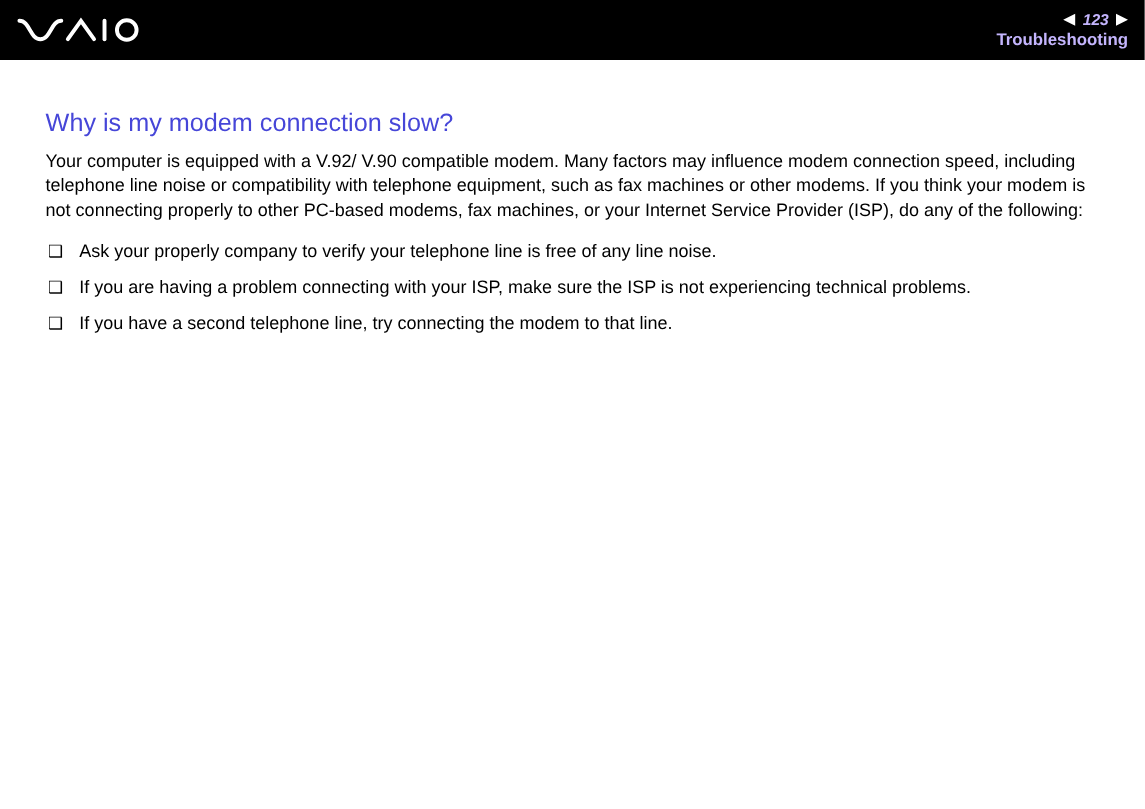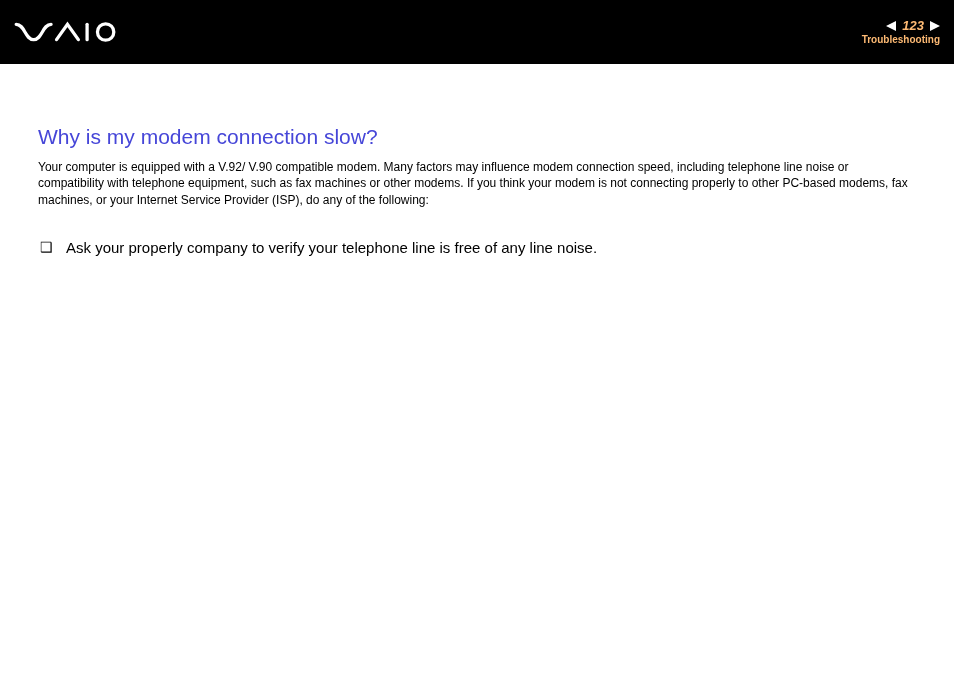--- a/index.html
+++ b/index.html
@@ -7,22 +7,22 @@
     padding: 0;
     width: 954px;
     height: 674px;
     background: #ffffff;
     font-family: Arial, Helvetica, sans-serif;
     color: #000;
     overflow: hidden;
   }
   .header {
     background: #000;
-    color: #fdba74;
-    height: 64px;
+    color: #c4b5fd;
+    height: 50px;
     width: 100%;
     position: relative;
   }
   .logo {
     position: absolute;
     left: 14px;
     top: 50%;
     transform: translateY(-50%);
     height: 24px;
   }
@@ -53,37 +53,37 @@
     border-bottom: 5px solid transparent;
     border-right: 10px solid #fff;
   }
   .tri-right {
     border-top: 5px solid transparent;
     border-bottom: 5px solid transparent;
     border-left: 10px solid #fff;
   }
   .section-name {
     font-weight: bold;
-    font-size: 10px;
+    font-size: 14px;
     margin-top: 2px;
   }
   .content {
-    padding: 60px 38px 0 38px;
+    padding: 40px 38px 0 38px;
   }
   .title {
     color: #4646d8;
     font-size: 21px;
     font-weight: normal;
     margin: 0 0 10px 0;
     line-height: 1.2;
   }
   .intro {
-    font-size: 12px;
+    font-size: 15px;
     line-height: 1.35;
-    margin: 0 0 30px 0;
+    margin: 0 0 14px 0;
   }
   .bullets {
     list-style: none;
     padding: 0;
     margin: 0;
   }
   .bullets li {
     position: relative;
     padding-left: 28px;
     font-size: 15px;
@@ -121,14 +121,16 @@
     </div>
     <div class="section-name">Troubleshooting</div>
   </div>
 </div>
 
 <div class="content">
   <h1 class="title">Why is my modem connection slow?</h1>
   <p class="intro">Your computer is equipped with a V.92/ V.90 compatible modem. Many factors may influence modem connection speed, including telephone line noise or compatibility with telephone equipment, such as fax machines or other modems. If you think your modem is not connecting properly to other PC-based modems, fax machines, or your Internet Service Provider (ISP), do any of the following:</p>
   <ul class="bullets">
     <li>Ask your properly company to verify your telephone line is free of any line noise.</li>
+    <li>If you are having a problem connecting with your ISP, make sure the ISP is not experiencing technical problems.</li>
+    <li>If you have a second telephone line, try connecting the modem to that line.</li>
   </ul>
 </div>
 
 </body></html>

